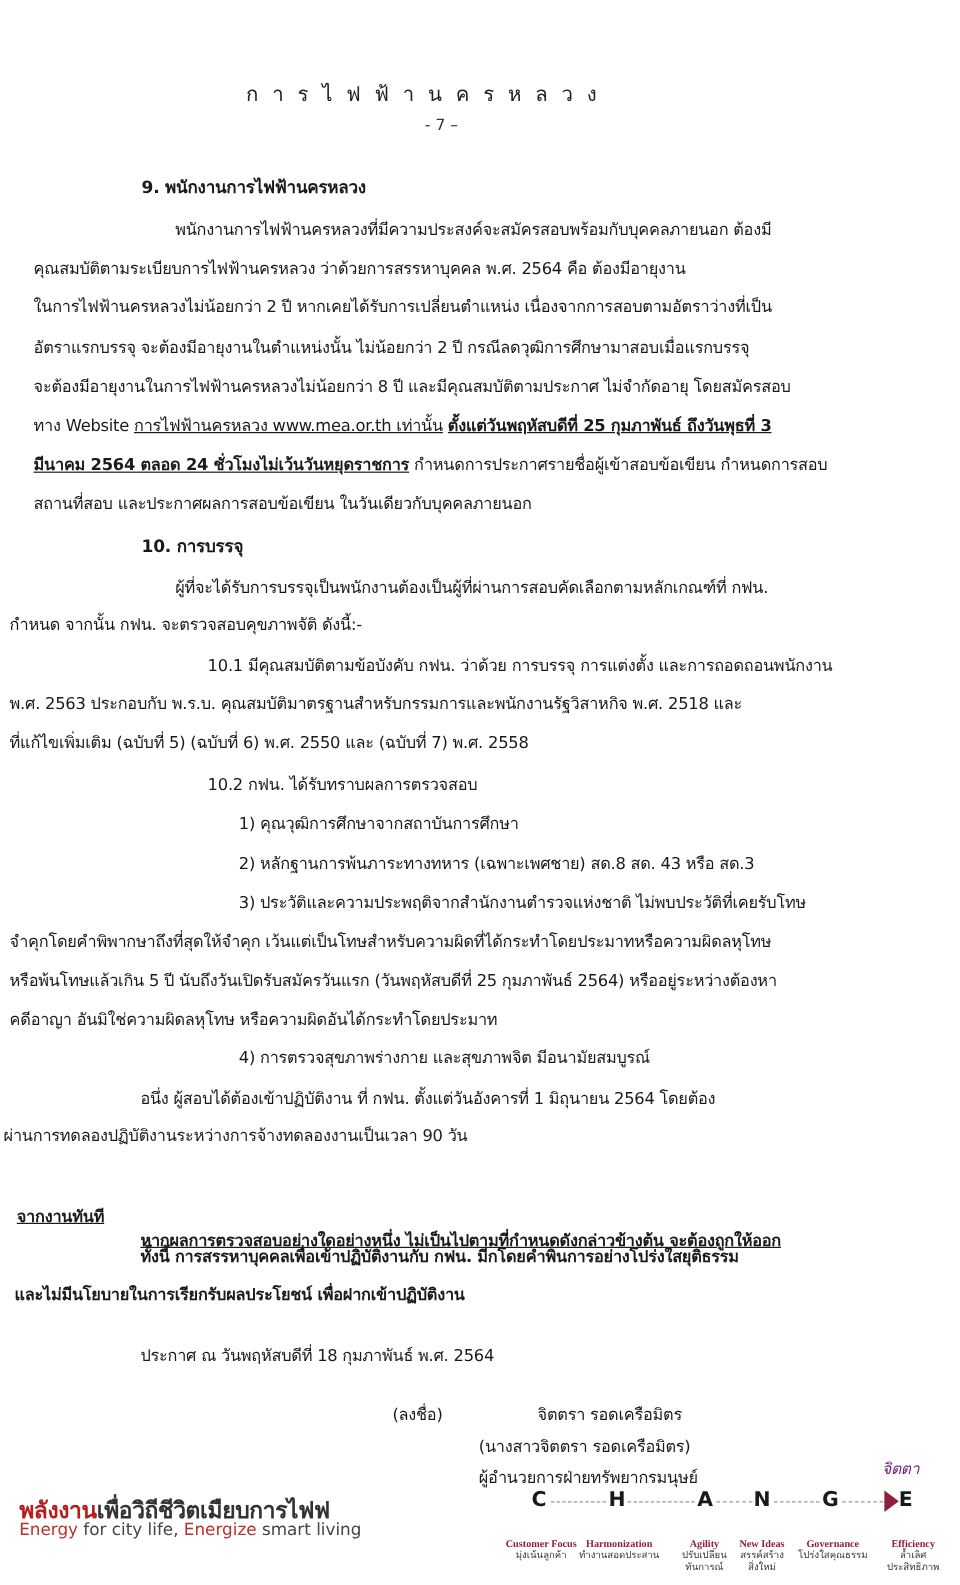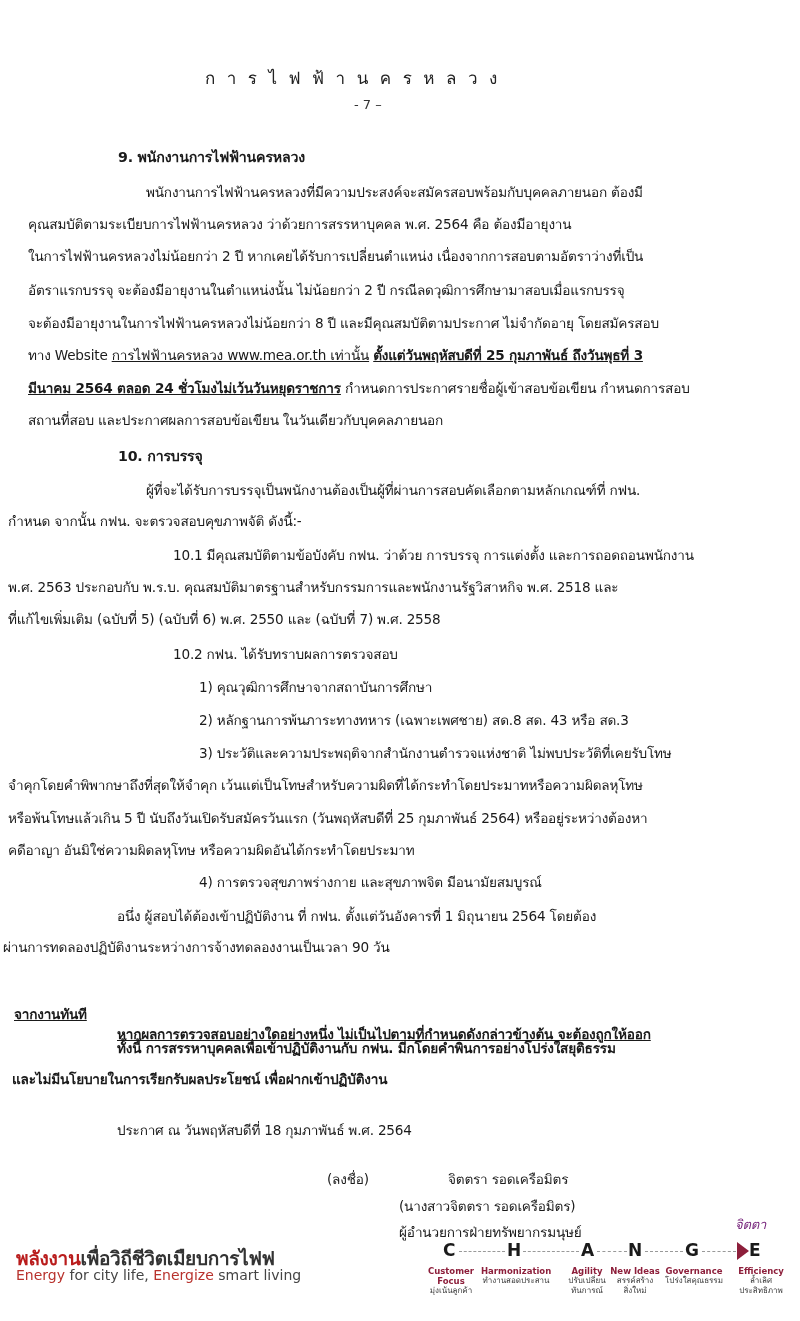--- a/index.html
+++ b/index.html
@@ -17,21 +17,21 @@
   .footer-logo-th .red { color: #b91c1c; }
   .footer-logo-th .gray { color: #333333; }
   .footer-logo-en { position: absolute; left: 16px; top: 1267px; font-size: 14px; color: #444; }
   .footer-logo-en .red { color: #b8322d; }
   .change { position: absolute; left: 415px; top: 1240px; width: 385px; height: 70px; }
   .change-letters { position: absolute; top: 0; left: 0; width: 380px; height: 22px; }
   .cl { position: absolute; top: 0; font-size: 17px; font-weight: bold; color: #1a1a1a; }
   .dash { position: absolute; top: 11px; height: 0; border-top: 1.5px dashed #999; }
   .arrow { position: absolute; top: 2px; width: 0; height: 0;
            border-top: 9px solid transparent; border-bottom: 9px solid transparent; border-left: 12px solid #8d1f3b; }
-  .cv { position: absolute; top: 26px; text-align: center; font-size: 8.5px; line-height: 10px; }
+  .cv { position: absolute; top: 41px; text-align: center; font-size: 8.5px; line-height: 10px; font-family: Liberation Serif, serif; }
   .cv .en { color: #8d1f3b; font-weight: bold; }
   .cv .th { color: #333; font-size: 8px; }
 </style>
 </head>
 <body>
 
 <div class="page">
 
   <div class="head-title">การไฟฟ้านครหลวง</div>
   <div class="page-num">- 7 –</div>

